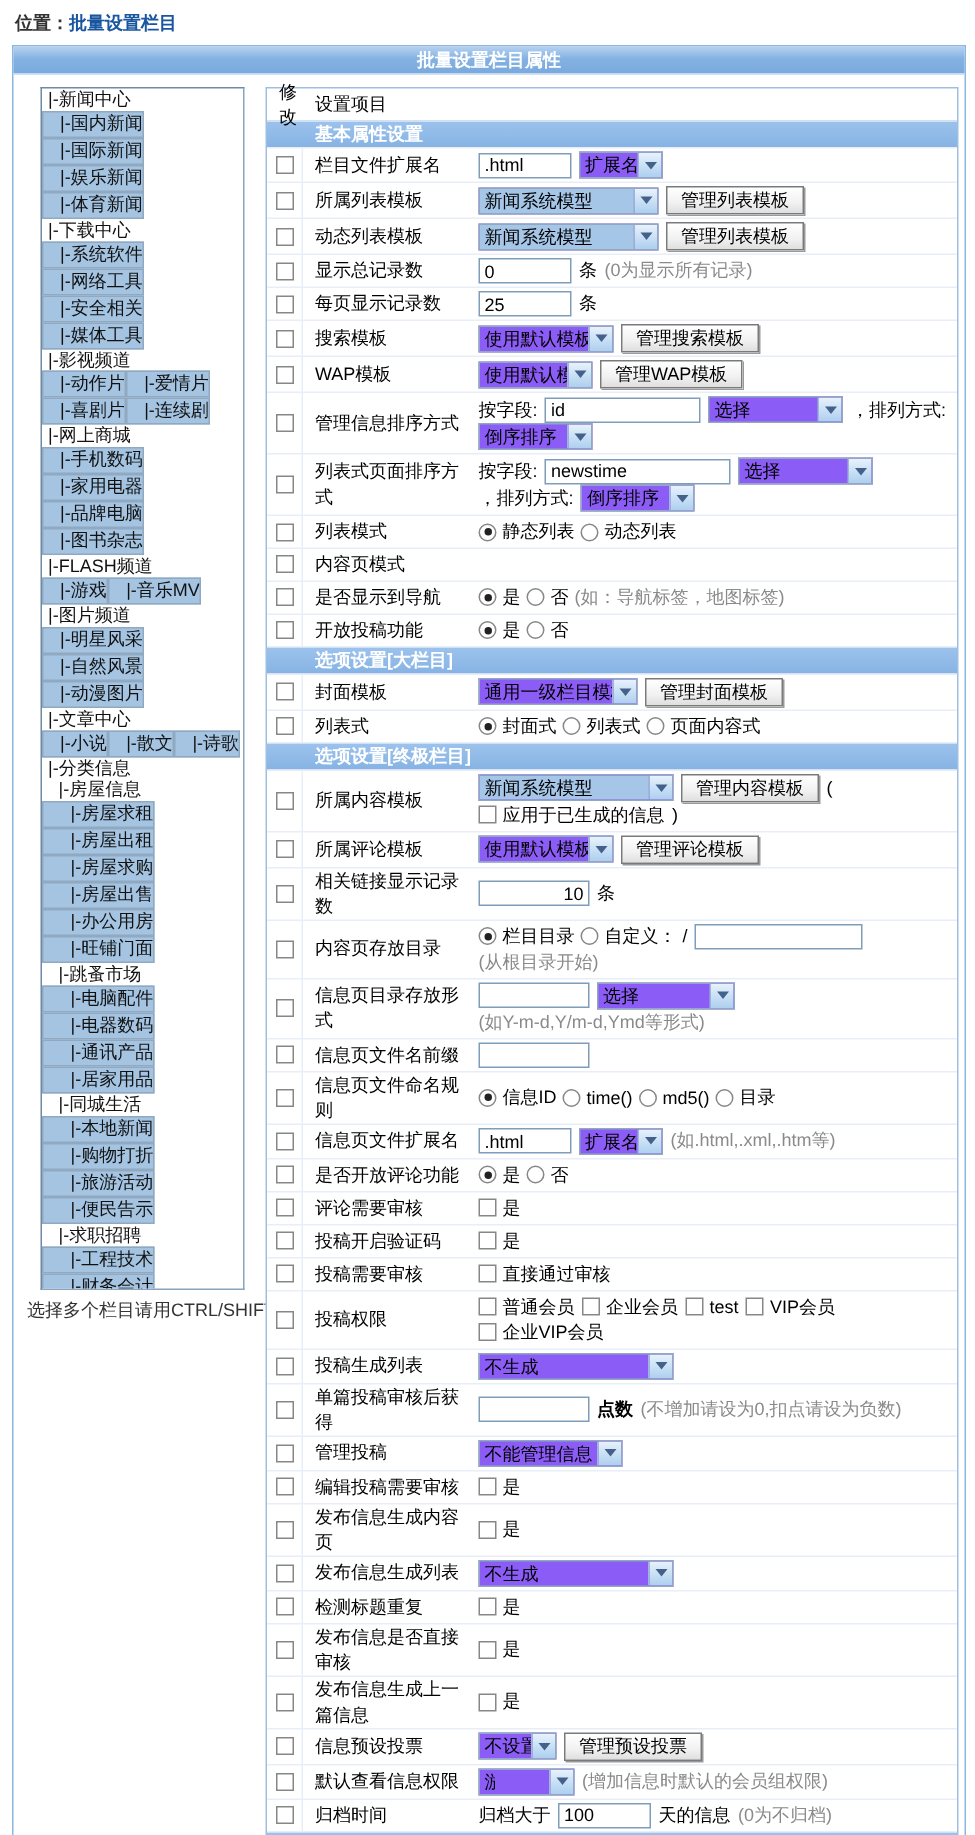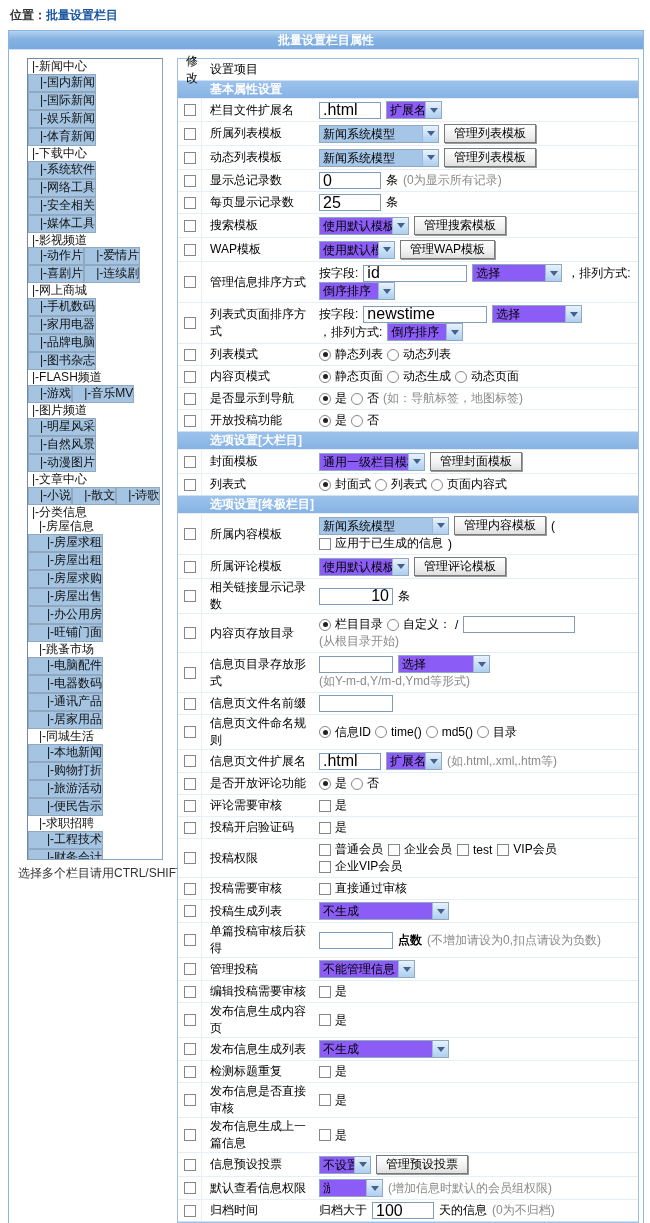--- a/index.html
+++ b/index.html
@@ -55,21 +55,21 @@
   
   .cb {
     width: 12px; height: 12px; background: #fff;
     border: 1px solid #878787; display: inline-block; flex: 0 0 12px;
   }
   .rd { width: 12px; height: 12px; border-radius: 50%; border: 1px solid #878787; background: #fff;
         display: inline-flex; align-items: center; justify-content: center; flex: 0 0 12px;}
   .rd.on::after { content:""; width: 5px; height: 5px; border-radius: 50%; background: #222; }
   .ipt {
     height: 17px; border: 1px solid #7f9db9; background: #fff; padding: 0 3px;
-    font-family: inherit; font-size: 16px; color: #000;
+    font-family: inherit; font-size: 12px; color: #000;
   }
   .sel {
     display: inline-flex; height: 18px; border: 1px solid #90a8c0; background: #8b5cf6;
     align-items: stretch; overflow: hidden;
   }
   .sel .val { flex: 1; padding: 0 3px; line-height: 16px; white-space: nowrap; overflow: hidden; }
   .sel.hl .val { background: #a6c6e8; }
   .sel .arr {
     width: 16px; flex: 0 0 16px; display: flex; align-items: center; justify-content: center;
     background: linear-gradient(180deg, #e8f2fc 0%, #c4ddf4 60%, #aecff0 100%);
@@ -297,34 +297,20 @@
                 <span class="rd"></span>
                 <span class="lab">动态列表</span>
               </span>
             </div>
           </div>
           <div class="frow">
             <div class="c1">
               <span class="cb"></span>
             </div>
             <div class="c2">内容页模式</div>
-            <div class="c3">
-              <span class="ctl rad">
-                <span class="rd on"></span>
-                <span class="lab">静态页面</span>
-              </span>
-              <span class="ctl rad">
-                <span class="rd"></span>
-                <span class="lab">动态生成</span>
-              </span>
-              <span class="ctl rad">
-                <span class="rd"></span>
-                <span class="lab">动态页面</span>
-              </span>
-            </div>
           </div>
           <div class="frow">
             <div class="c1">
               <span class="cb"></span>
             </div>
             <div class="c2">是否显示到导航</div>
             <div class="c3">
               <span class="ctl rad">
                 <span class="rd on"></span>
                 <span class="lab">是</span>
@@ -588,20 +574,32 @@
               <span class="ctl">
                 <span class="cb"></span>
                 <span class="lab">是</span>
               </span>
             </div>
           </div>
           <div class="frow">
             <div class="c1">
               <span class="cb"></span>
             </div>
+            <div class="c2">投稿需要审核</div>
+            <div class="c3">
+              <span class="ctl">
+                <span class="cb"></span>
+                <span class="lab">直接通过审核</span>
+              </span>
+            </div>
+          </div>
+          <div class="frow">
+            <div class="c1">
+              <span class="cb"></span>
+            </div>
             <div class="c2">投稿权限</div>
             <div class="c3">
               <span class="ctl">
                 <span class="cb"></span>
                 <span class="lab">普通会员</span>
               </span>
               <span class="ctl">
                 <span class="cb"></span>
                 <span class="lab">企业会员</span>
               </span>
@@ -609,32 +607,20 @@
                 <span class="cb"></span>
                 <span class="lab">test</span>
               </span>
               <span class="ctl">
                 <span class="cb"></span>
                 <span class="lab">VIP会员</span>
               </span>
               <span class="ctl">
                 <span class="cb"></span>
                 <span class="lab">企业VIP会员</span>
-              </span>
-            </div>
-          </div>
-          <div class="frow">
-            <div class="c1">
-              <span class="cb"></span>
-            </div>
-            <div class="c2">投稿需要审核</div>
-            <div class="c3">
-              <span class="ctl">
-                <span class="cb"></span>
-                <span class="lab">直接通过审核</span>
               </span>
             </div>
           </div>
           <div class="frow">
             <div class="c1">
               <span class="cb"></span>
             </div>
             <div class="c2">投稿生成列表</div>
             <div class="c3">
               <span class="ctl">

